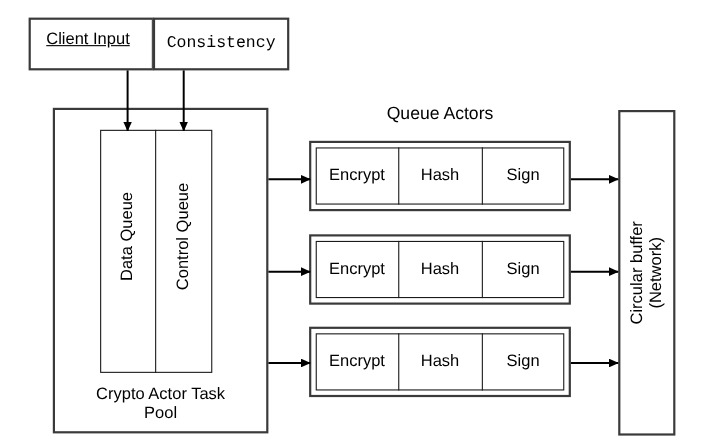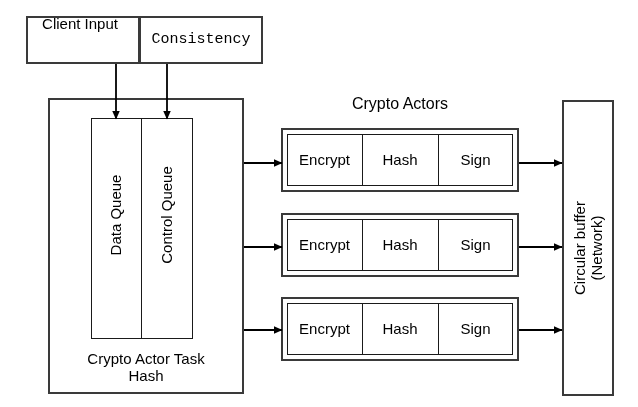--- a/index.html
+++ b/index.html
@@ -69,37 +69,37 @@
     border-right: none;
     border-bottom: none;
   }
 </style>
 </head>
 <body>
 
 <div id="canvas">
 
   <div class="box" style="left:26px; top:16px; width:114px; height:48px;"></div>
-  <div class="label" style="left:26px; top:0; width:108px; height:48px;">Client Input</div>
+  <div class="label" style="left:26px; top:12px; width:108px; height:48px;text-decoration:underline;">Client Input</div>
 
   <div class="box" style="left:139px; top:16px; width:124px; height:48px;"></div>
   <div class="label" style="left:139px; top:16px; width:124px; height:48px;font-family:Liberation Mono, monospace;">Consistency</div>
 
   <div class="box" style="left:48px; top:98px; width:196px; height:296px;"></div>
 
   <div class="box thin" style="left:91px; top:118px; width:102px; height:221px;"></div>
   <div class="divider-v thin" style="left:141px; top:118px; height:221px;"></div>
 
   <div class="vlabel rot-cw" style="left:66px; top:203px; width:100px; height:24px;">Data Queue</div>
   <div class="vlabel rot-cw" style="left:117px; top:203px; width:100px; height:24px;">Control Queue</div>
 
   <div class="label" style="left:48px; top:345px; width:196px; height:44px; font-size:15px;">Crypto Actor Task
-Hash</div>
+Pool</div>
 
-  <div class="label" style="left:300px; top:93px; width:200px; height:22px; font-size:16px;">Crypto Actors</div>
+  <div class="label" style="left:300px; top:93px; width:200px; height:22px; font-size:16px;">Queue Actors</div>
 
   <div class="box" style="left:281px; top:128px; width:238px; height:64px;"></div>
   <div class="box thin" style="left:287px; top:134px; width:226px; height:52px;"></div>
   <div class="divider-v thin" style="left:362px; top:134px; height:52px;"></div>
   <div class="divider-v thin" style="left:438px; top:134px; height:52px;"></div>
   <div class="label" style="left:287px; top:134px; width:75px; height:52px;">Encrypt</div>
   <div class="label" style="left:362px; top:134px; width:76px; height:52px;">Hash</div>
   <div class="label" style="left:438px; top:134px; width:75px; height:52px;">Sign</div>
 
   <div class="box" style="left:281px; top:213px; width:238px; height:64px;"></div>

